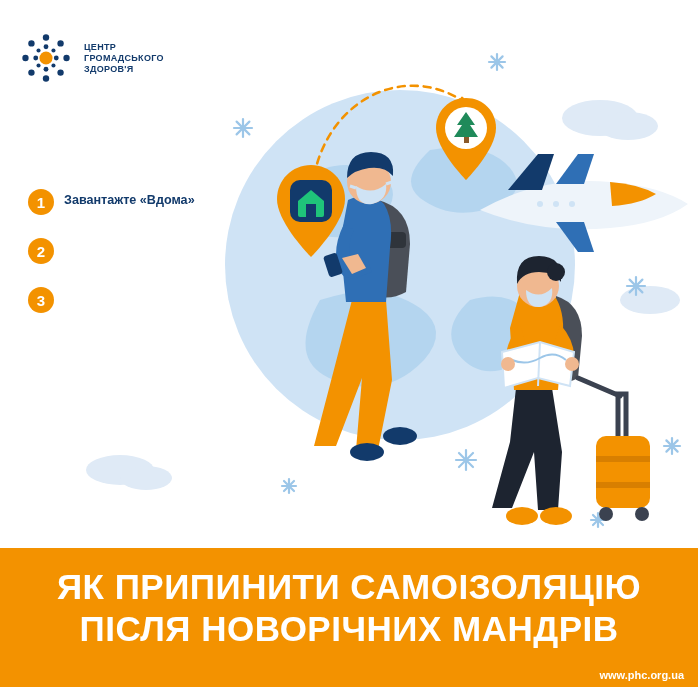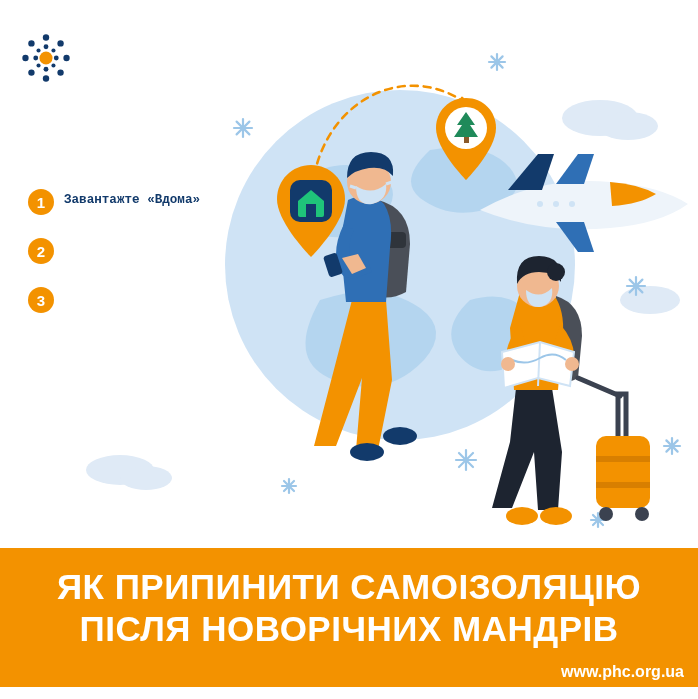--- a/index.html
+++ b/index.html
@@ -76,21 +76,21 @@
     margin-right: 10px;
     margin-top: 1px;
   }
   .step-text {
     font-size: 12.6px;
     line-height: 17px;
     color: #123a6b;
     font-weight: bold;
     white-space: pre-line;
   }
-  .step-1 .step-text { padding-top: 4px; font-family: Liberation Mono, monospace; }
+  .step-1 .step-text { padding-top: 4px; }
 
   
   .banner {
     position: absolute;
     left: 0;
     bottom: 12px;
     width: 698px;
     height: 139px;
     background: #f39200;
   }
@@ -105,21 +105,21 @@
     font-weight: bold;
     line-height: 42px;
     letter-spacing: 0.5px;
     white-space: pre-line;
   }
   .banner-url {
     position: absolute;
     right: 14px;
     bottom: 6px;
     color: #ffffff;
-    font-size: 16px;
+    font-size: 11px;
     font-weight: bold;
   }
 </style>
 </head>
 <body>
 
 <div class="poster">
 
   <svg class="illustration" viewBox="0 0 698 560">
 
@@ -288,20 +288,25 @@
         <circle cx="30" cy="18" r="2.6"></circle>
         <circle cx="41" cy="30" r="2.6"></circle>
         <circle cx="30" cy="42" r="2.6"></circle>
         <circle cx="19" cy="30" r="2.6"></circle>
         <circle cx="38" cy="22" r="2.2"></circle>
         <circle cx="38" cy="38" r="2.2"></circle>
         <circle cx="22" cy="38" r="2.2"></circle>
         <circle cx="22" cy="22" r="2.2"></circle>
       </g>
     </svg>
+    <div class="logo-text">
+      <div>Центр</div>
+      <div>Громадського</div>
+      <div>Здоров'я</div>
+    </div>
   </div>
 
   <div class="steps">
     <div class="step step-1">
       <div class="step-num">1</div>
       <div class="step-text">Завантажте «Вдома»</div>
     </div>
     <div class="step step-2">
       <div class="step-num">2</div>
     </div>

